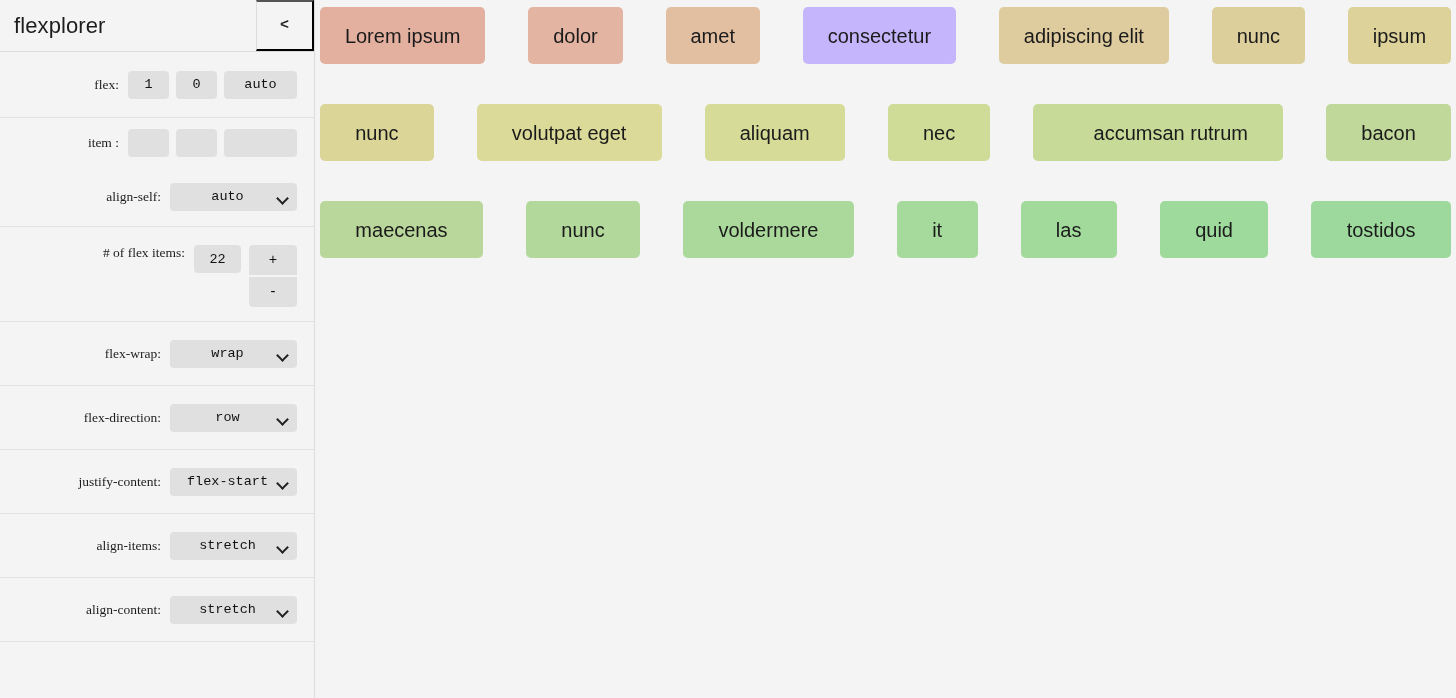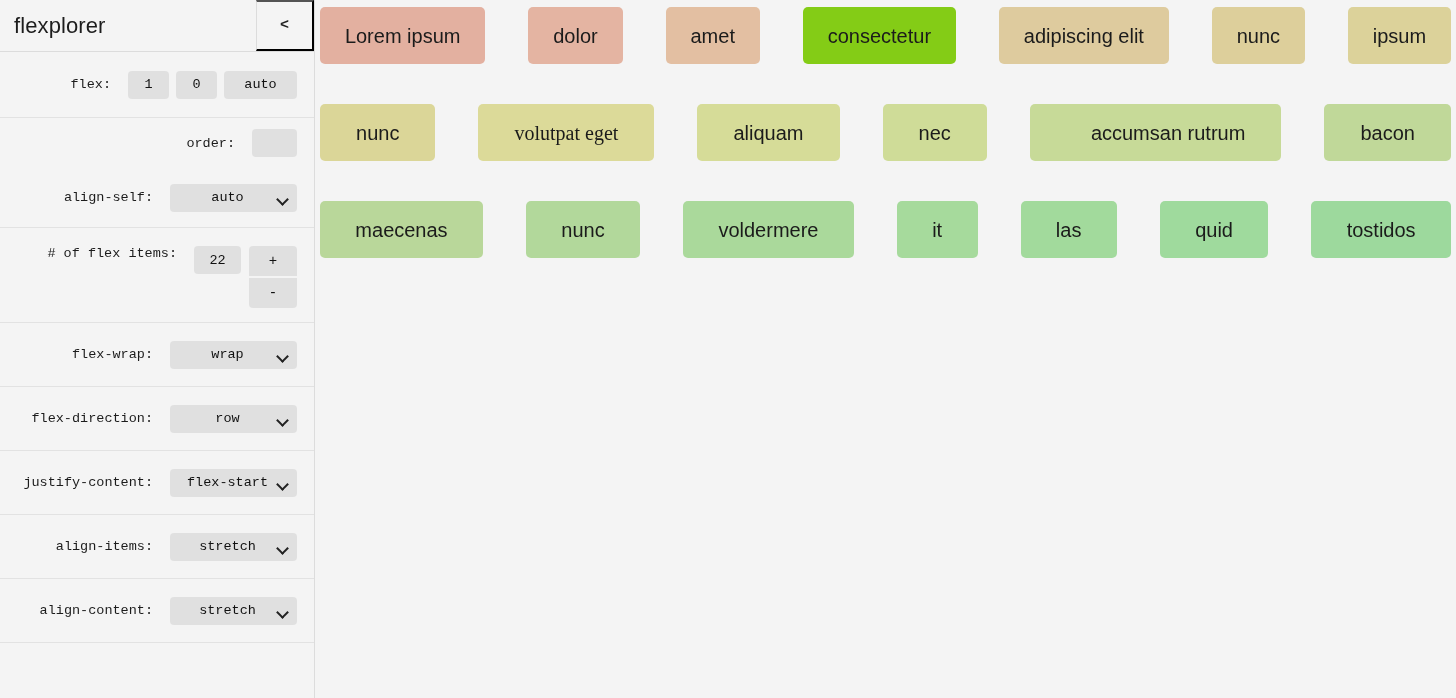--- a/index.html
+++ b/index.html
@@ -67,26 +67,26 @@
     flex-shrink: 0;
   }
   .sb-row-inner {
     display: flex;
     align-items: center;
     width: 100%;
     justify-content: flex-end;
     padding-right: 17px;
   }
   .sb-label {
-    font-family: Liberation Mono, monospace;
+    font-family: Liberation Serif, serif;
     font-size: 13.5px;
     color: #1c1c1c;
     text-align: right;
     white-space: nowrap;
-    padding-right: 17px;
+    padding-right: 9px;
   }
   .fld {
     background: #e0e0e0;
     border: none;
     border-radius: 4px;
     height: 28px;
     font-family: "Liberation Mono", monospace;
     font-size: 13.5px;
     color: #111;
     text-align: center;
@@ -222,27 +222,29 @@
 
     <div class="sb-row row-flex">
       <div class="sb-row-inner">
         <span class="sb-label">flex:</span>
         <input class="fld fld-sm" value="1" style="">
         <input class="fld fld-md gap4" value="0" style="">
         <input class="fld fld-lg gap4" value="auto" style="">
       </div>
     </div>
 
-
-    <div class="sb-row row-order" style="border-bottom:none;">
-      <div class="sb-row-inner">
-        <span class="sb-label">order:</span>
-        <input class="fld fld-num" value="" style="">
-      </div>
-    </div>
+    <div class="sb-row row-item" style="border-bottom:none;">
+      <div class="sb-row-inner">
+        <span class="sb-label">item :</span>
+        <input class="fld fld-sm" value="" style="">
+        <input class="fld fld-md gap4" value="" style="">
+        <input class="fld fld-lg gap4" value="" style="">
+      </div>
+    </div>
+
 
     <div class="sb-row row-alignself">
       <div class="sb-row-inner">
         <span class="sb-label">align-self:</span>
         <span class="selwrap">
           <select class="sel">
             <option>auto</option>
           </select>
         </span>
       </div>
@@ -314,26 +316,26 @@
       </div>
     </div>
 
   </aside>
 
   <main class="main">
     <div class="flex-canvas" id="flex-canvas">
         <div class="flex-item" style="background: rgb(227, 176, 160);">Lorem ipsum</div>
         <div class="flex-item" style="background: rgb(228, 180, 162);">dolor</div>
         <div class="flex-item" style="background: rgb(227, 191, 162);">amet</div>
-        <div class="flex-item" style="background: #84cc16;">consectetur</div>
+        <div class="flex-item" style="background: #c4b5fd;">consectetur</div>
         <div class="flex-item" style="background: rgb(222, 203, 158);">adipiscing elit</div>
         <div class="flex-item" style="background: rgb(221, 207, 155);">nunc</div>
         <div class="flex-item" style="background: rgb(220, 210, 154);">ipsum</div>
         <div class="flex-item" style="background: rgb(219, 214, 152);">nunc</div>
-        <div class="flex-item" style="background: rgb(220, 218, 153); font-family: Liberation Serif, serif;">volutpat eget</div>
+        <div class="flex-item" style="background: rgb(220, 218, 153);">volutpat eget</div>
         <div class="flex-item" style="background: rgb(214, 220, 152);">aliquam</div>
         <div class="flex-item" style="background: rgb(207, 220, 152);">nec</div>
         <div class="flex-item" style="background: rgb(199, 218, 152); padding-left: 47px;">accumsan rutrum</div>
         <div class="flex-item" style="background: rgb(192, 216, 153);">bacon</div>
         <div class="flex-item" style="background: rgb(185, 215, 154);">maecenas</div>
         <div class="flex-item" style="background: rgb(178, 216, 155);">nunc</div>
         <div class="flex-item" style="background: rgb(170, 217, 155);">voldermere</div>
         <div class="flex-item" style="background: rgb(166, 218, 156);">it</div>
         <div class="flex-item" style="background: rgb(162, 218, 156);">las</div>
         <div class="flex-item" style="background: rgb(159, 218, 157);">quid</div>

